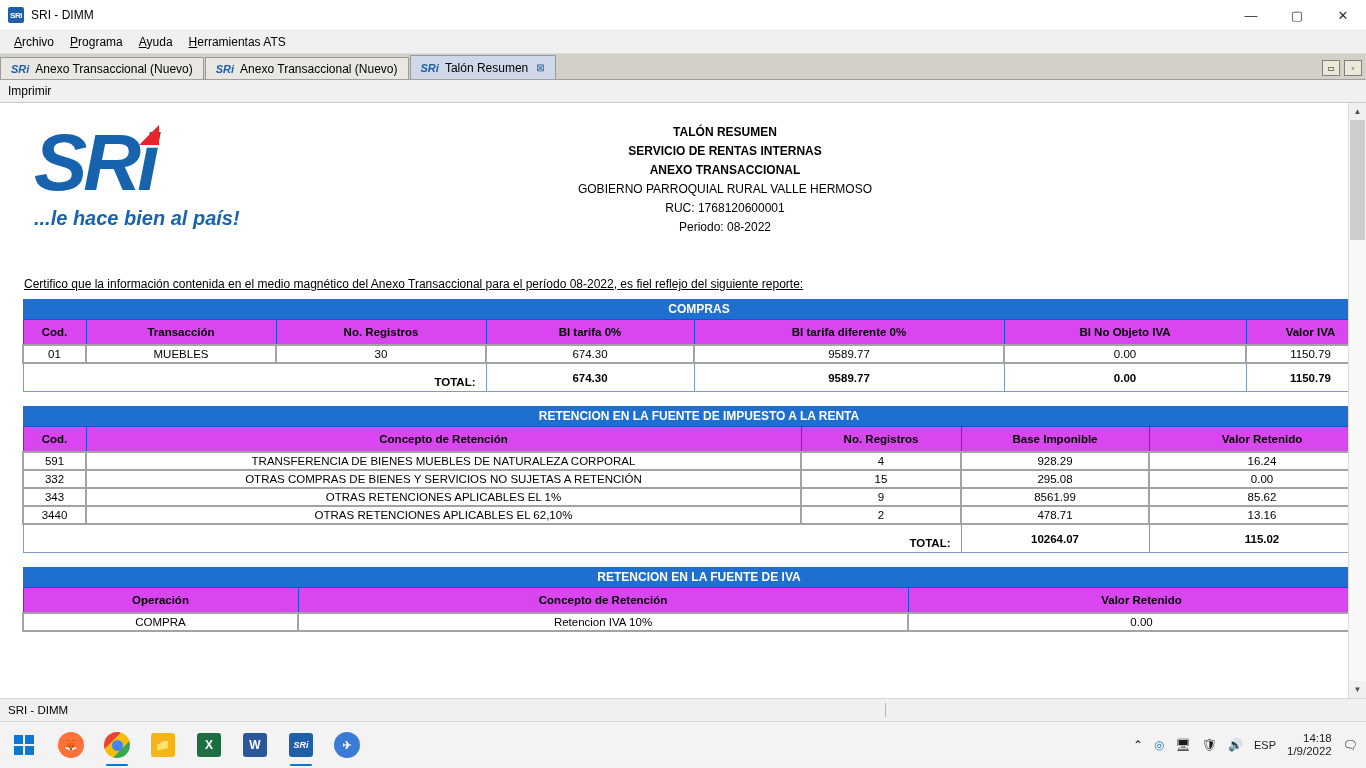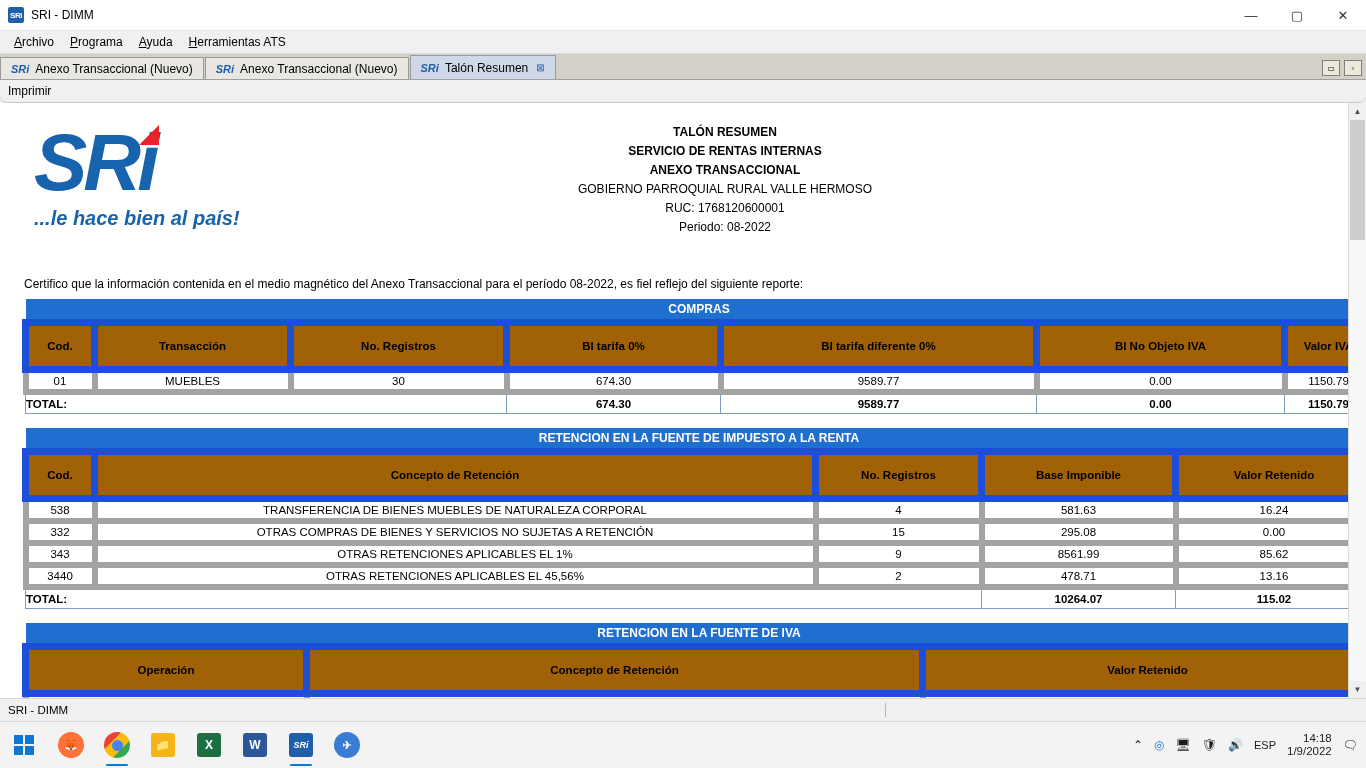--- a/index.html
+++ b/index.html
@@ -21,50 +21,50 @@
   
   .tabstrip{height:25px;background:#d4d0c8;display:flex;align-items:flex-end;border-bottom:1px solid #a0a0a0;position:relative;}
   .tab{height:22px;display:flex;align-items:center;padding:0 10px;margin-right:1px;background:#e9e7e2;border:1px solid #9a9a9a;border-bottom:none;font-size:12px;color:#000;box-sizing:border-box;}
   .tab .sri{font-weight:bold;color:#1f5fa9;font-style:italic;margin-right:6px;font-size:11px;}
   .tab.active{background:#cfd8e8;height:24px;font-weight:normal;}
   .tab .close-x{margin-left:8px;font-size:10px;color:#1f5fa9;}
   .tabstrip .win-ctrls{position:absolute;right:4px;bottom:3px;display:flex;gap:4px;}
   .tabstrip .win-ctrls span{width:16px;height:14px;border:1px solid #808080;background:#ece9d8;display:flex;align-items:center;justify-content:center;font-size:8px;}
 
   
-  .toolbar{height:22px;background:#f0f0f0;display:flex;align-items:center;padding-left:8px;border-bottom:1px solid #c8c8c8;border-radius:7px;}
+  .toolbar{height:22px;background:#f0f0f0;display:flex;align-items:center;padding-left:8px;border-bottom:1px solid #c8c8c8;}
   .toolbar .t-item{font-size:12px;color:#000;}
 
   
   .docwrap{flex:1;display:flex;background:#ffffff;position:relative;overflow:hidden;}
   .doc{flex:1;background:#ffffff;padding:0 22px;overflow:hidden;position:relative;}
   .scrollbar{width:17px;background:#f0f0f0;border-left:1px solid #dcdcdc;display:flex;flex-direction:column;}
   .sb-arrow{height:17px;display:flex;align-items:center;justify-content:center;font-size:8px;color:#505050;background:#f0f0f0;}
   .sb-track{flex:1;background:#f8f8f8;position:relative;}
   .sb-thumb{position:absolute;left:1px;right:1px;top:0;height:120px;background:#cdcdcd;}
 
   
   .header{display:flex;padding-top:14px;}
   .logo{width:250px;padding-left:12px;padding-top:6px;}
   .logo-txt{font-family:"Liberation Sans",sans-serif;font-weight:bold;font-style:italic;font-size:80px;color:#1763ad;line-height:80px;letter-spacing:-4px;position:relative;display:inline-block;}
   .logo-tri{position:absolute;width:0;height:0;border-left:20px solid transparent;border-bottom:20px solid #e8232a;right:-4px;top:2px;}
   .logo-sub{font-size:20px;font-style:italic;font-weight:bold;color:#1763ad;margin-top:4px;}
   .hdr-center{flex:1;text-align:center;padding-top:6px;}
   .hdr-center div{font-size:12px;color:#000;line-height:19px;}
   .hdr-center .b{font-weight:bold;}
 
-  .certifico{margin-top:40px;font-size:12px;color:#000;padding-left:2px;}
+  .certifico{margin-top:40px;font-size:12px;color:#000;padding-left:2px;text-decoration:underline;}
 
   
   table{border-collapse:collapse;width:1354px;margin-top:8px;font-size:11.5px;}
   .band{background:#1f6fd0;color:#ffffff;font-weight:bold;text-align:center;padding:3px 0;font-size:12px;}
   .band-grey{background:#c9c9c9;color:#000;font-weight:bold;text-align:center;padding:6px 0;font-size:12.5px;}
-  th.colhdr{background:#a16207;border:7px solid #1d4ed8;font-weight:bold;text-align:center;padding:14px 2px;color:#000;}
-  td.cell{border:6px solid #a3a3a3;text-align:center;padding:2px 4px;color:#000;}
-  td.total-lbl{border:1px solid #7d9dc0;font-weight:bold;padding:3px 10px 3px 0;}
+  th.colhdr{background:#d946ef;border:1px solid #1d4ed8;font-weight:bold;text-align:center;padding:6px 2px;color:#000;}
+  td.cell{border:2px solid #a3a3a3;text-align:center;padding:2px 4px;color:#000;}
+  td.total-lbl{border:1px solid #7d9dc0;text-align:right;font-weight:bold;padding:12px 10px 3px 0;}
   td.total-val{border:1px solid #7d9dc0;text-align:center;font-weight:bold;padding:3px 4px;}
 
   
   .statusbar{height:22px;background:#f0f0f0;border-top:1px solid #d6d6d6;display:flex;align-items:center;padding-left:8px;font-size:11.5px;color:#000;position:relative;}
   .statusbar .grip{position:absolute;right:480px;top:4px;width:1px;height:14px;background:#b5b5b5;}
 
   
   .taskbar{height:46px;background:#f3f3f3;display:flex;align-items:center;border-top:1px solid #dadada;}
   .tb-start{width:48px;height:46px;display:flex;align-items:center;justify-content:center;}
   .win-logo{display:grid;grid-template-columns:9px 9px;grid-template-rows:9px 9px;gap:2px;}
@@ -184,43 +184,43 @@
               <td class="band" colspan="5">RETENCION EN LA FUENTE DE IMPUESTO A LA RENTA</td>
             </tr>
         <tr>
           <th class="colhdr" style="width:58px">Cod.</th>
           <th class="colhdr" style="width:710px">Concepto de Retención</th>
           <th class="colhdr" style="width:155px">No. Registros</th>
           <th class="colhdr" style="width:183px">Base Imponible</th>
           <th class="colhdr">Valor Retenido</th>
         </tr>
         <tr>
-          <td class="cell">538</td>
+          <td class="cell">591</td>
           <td class="cell">TRANSFERENCIA DE BIENES MUEBLES DE NATURALEZA CORPORAL</td>
           <td class="cell">4</td>
-          <td class="cell">581.63</td>
+          <td class="cell">928.29</td>
           <td class="cell">16.24</td>
         </tr>
         <tr>
           <td class="cell">332</td>
           <td class="cell">OTRAS COMPRAS DE BIENES Y SERVICIOS NO SUJETAS A RETENCIÓN</td>
           <td class="cell">15</td>
           <td class="cell">295.08</td>
           <td class="cell">0.00</td>
         </tr>
         <tr>
           <td class="cell">343</td>
           <td class="cell">OTRAS RETENCIONES APLICABLES EL 1%</td>
           <td class="cell">9</td>
           <td class="cell">8561.99</td>
           <td class="cell">85.62</td>
         </tr>
         <tr>
           <td class="cell">3440</td>
-          <td class="cell">OTRAS RETENCIONES APLICABLES EL 45,56%</td>
+          <td class="cell">OTRAS RETENCIONES APLICABLES EL 62,10%</td>
           <td class="cell">2</td>
           <td class="cell">478.71</td>
           <td class="cell">13.16</td>
         </tr>
         <tr>
           <td class="total-lbl" colspan="3">TOTAL:</td>
           <td class="total-val">10264.07</td>
           <td class="total-val">115.02</td>
         </tr>
       </tbody>

